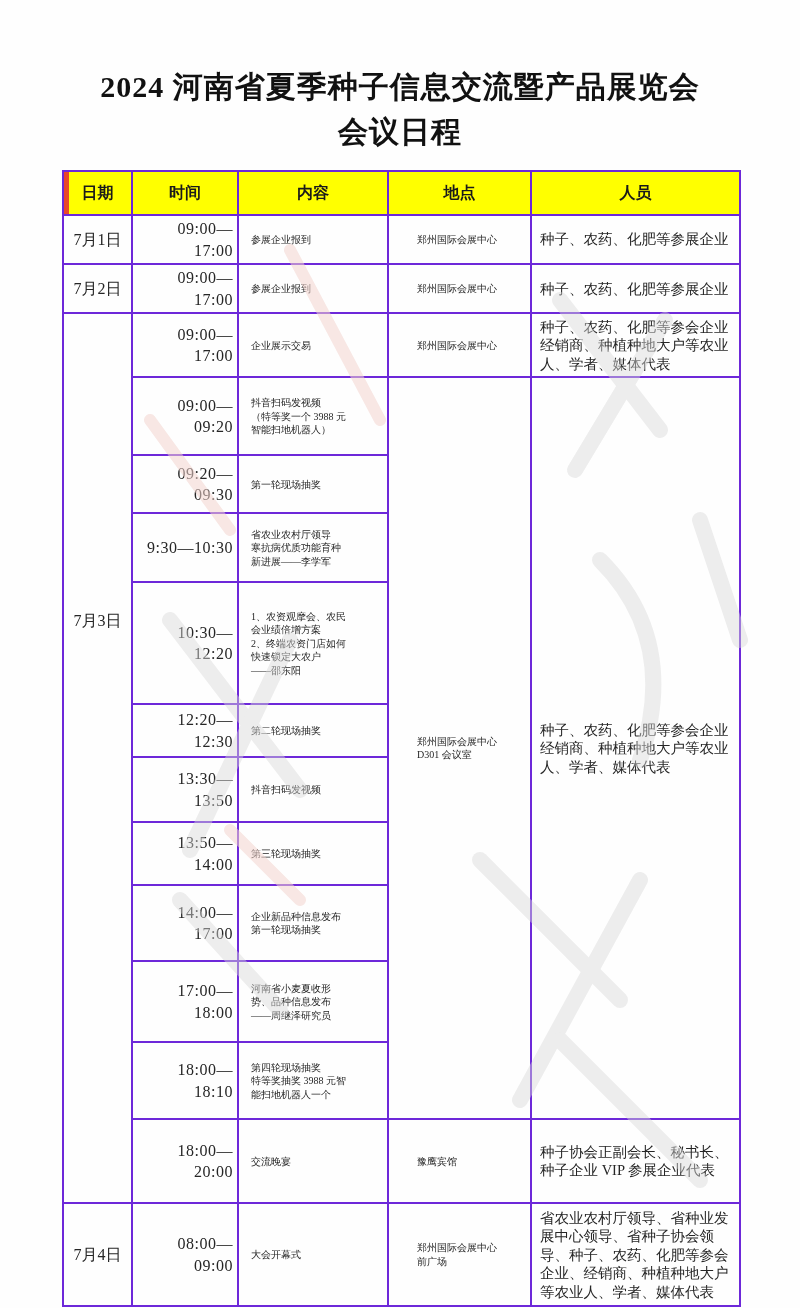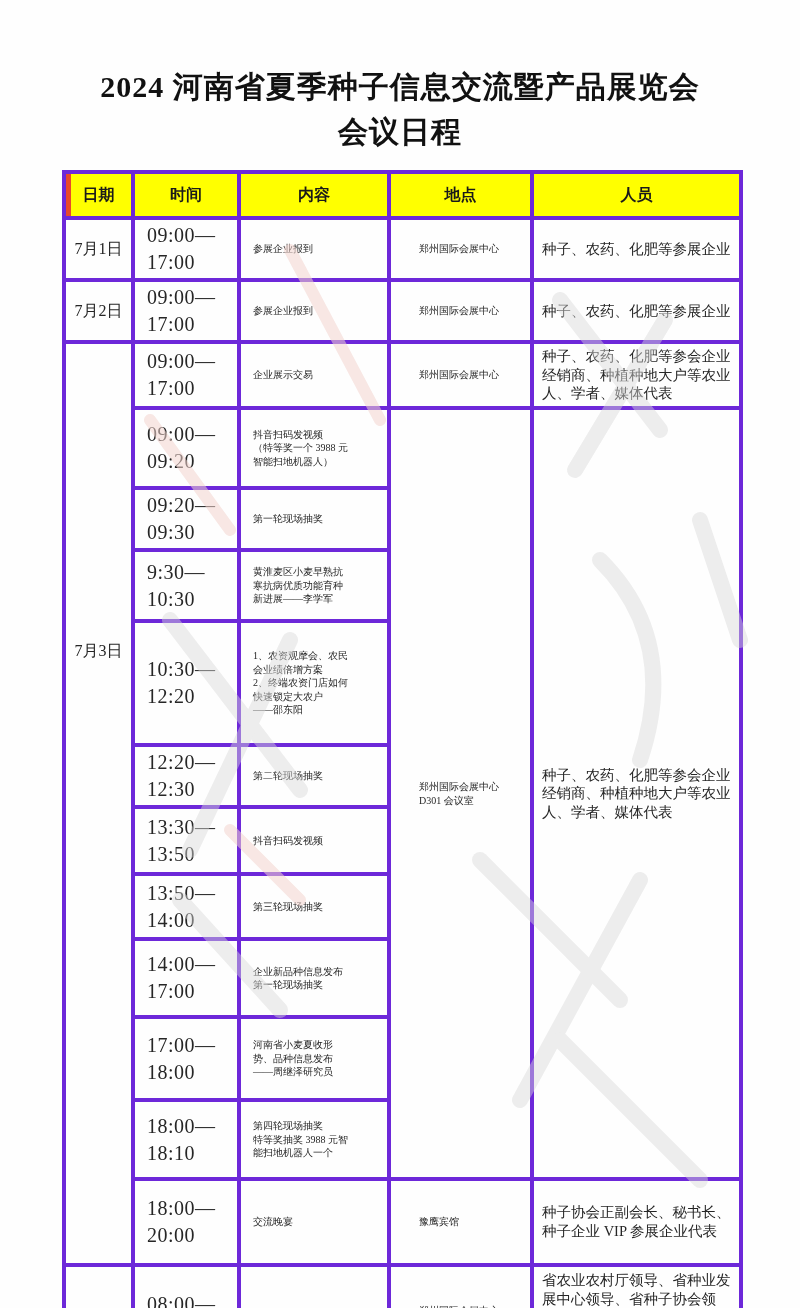--- a/index.html
+++ b/index.html
@@ -18,36 +18,36 @@
 
   table.schedule{
     position:absolute;left:62px;top:170px;width:677px;
     border-collapse:collapse;table-layout:fixed;
     background:transparent;
   }
   col.c1{width:69px;} col.c2{width:106px;} col.c3{width:150px;}
   col.c4{width:143px;} col.c5{width:209px;}
 
   th,td{
-    border:4px solid #6d28d9;
+    border:2px solid #6d28d9;
     vertical-align:middle;
     overflow:hidden;
     padding:2px 4px;
     margin-left:40px;
   }
   th{
     background:#ffff00;
     font-size:16px;font-weight:bold;text-align:center;color:#1a1a1a;
     height:38px;
   }
   th.first{box-shadow:inset 5px 0 0 #e8472b;}
 
   td{font-size:10px;line-height:1.35;}
   .c-date{text-align:center;font-size:16px;}
-  .c-time{text-align:left;font-size:20px;letter-spacing:0.5px;padding-left:12px;}
+  .c-time{text-align:right;font-size:16px;letter-spacing:0.5px;padding-left:12px;}
   .c-content{text-align:left;padding:3px 2px 3px 12px;}
   .c-loc{text-align:left;padding:3px 2px 3px 28px;}
   .c-pers{text-align:left;font-size:14.5px;line-height:1.28;padding:3px 4px 3px 8px;border-radius:9px;}
   .pre{white-space:pre-line;}
 
   .date-d3{vertical-align:top;padding-top:296px;}
 
   tr.h41>td{height:41px;}
   tr.h56>td{height:56px;}
   tr.h70>td{height:70px;}
@@ -137,21 +137,21 @@
       <td class="c-pers pre" rowspan="10">种子、农药、化肥等参会企业
 经销商、种植种地大户等农业
 人、学者、媒体代表</td>
     </tr>
     <tr class="h50">
       <td class="c-time">09:20—09:30</td>
       <td class="c-content pre">第一轮现场抽奖</td>
     </tr>
     <tr class="h61">
       <td class="c-time">9:30—10:30</td>
-      <td class="c-content pre">黄淮麦区小麦早熟抗
+      <td class="c-content pre">省农业农村厅领导
 寒抗病优质功能育种
 新进展——李学军</td>
     </tr>
     <tr class="h114">
       <td class="c-time">10:30—12:20</td>
       <td class="c-content pre">1、农资观摩会、农民
 会业绩倍增方案
 2、终端农资门店如何
 快速锁定大农户
 ——邵东阳</td>

